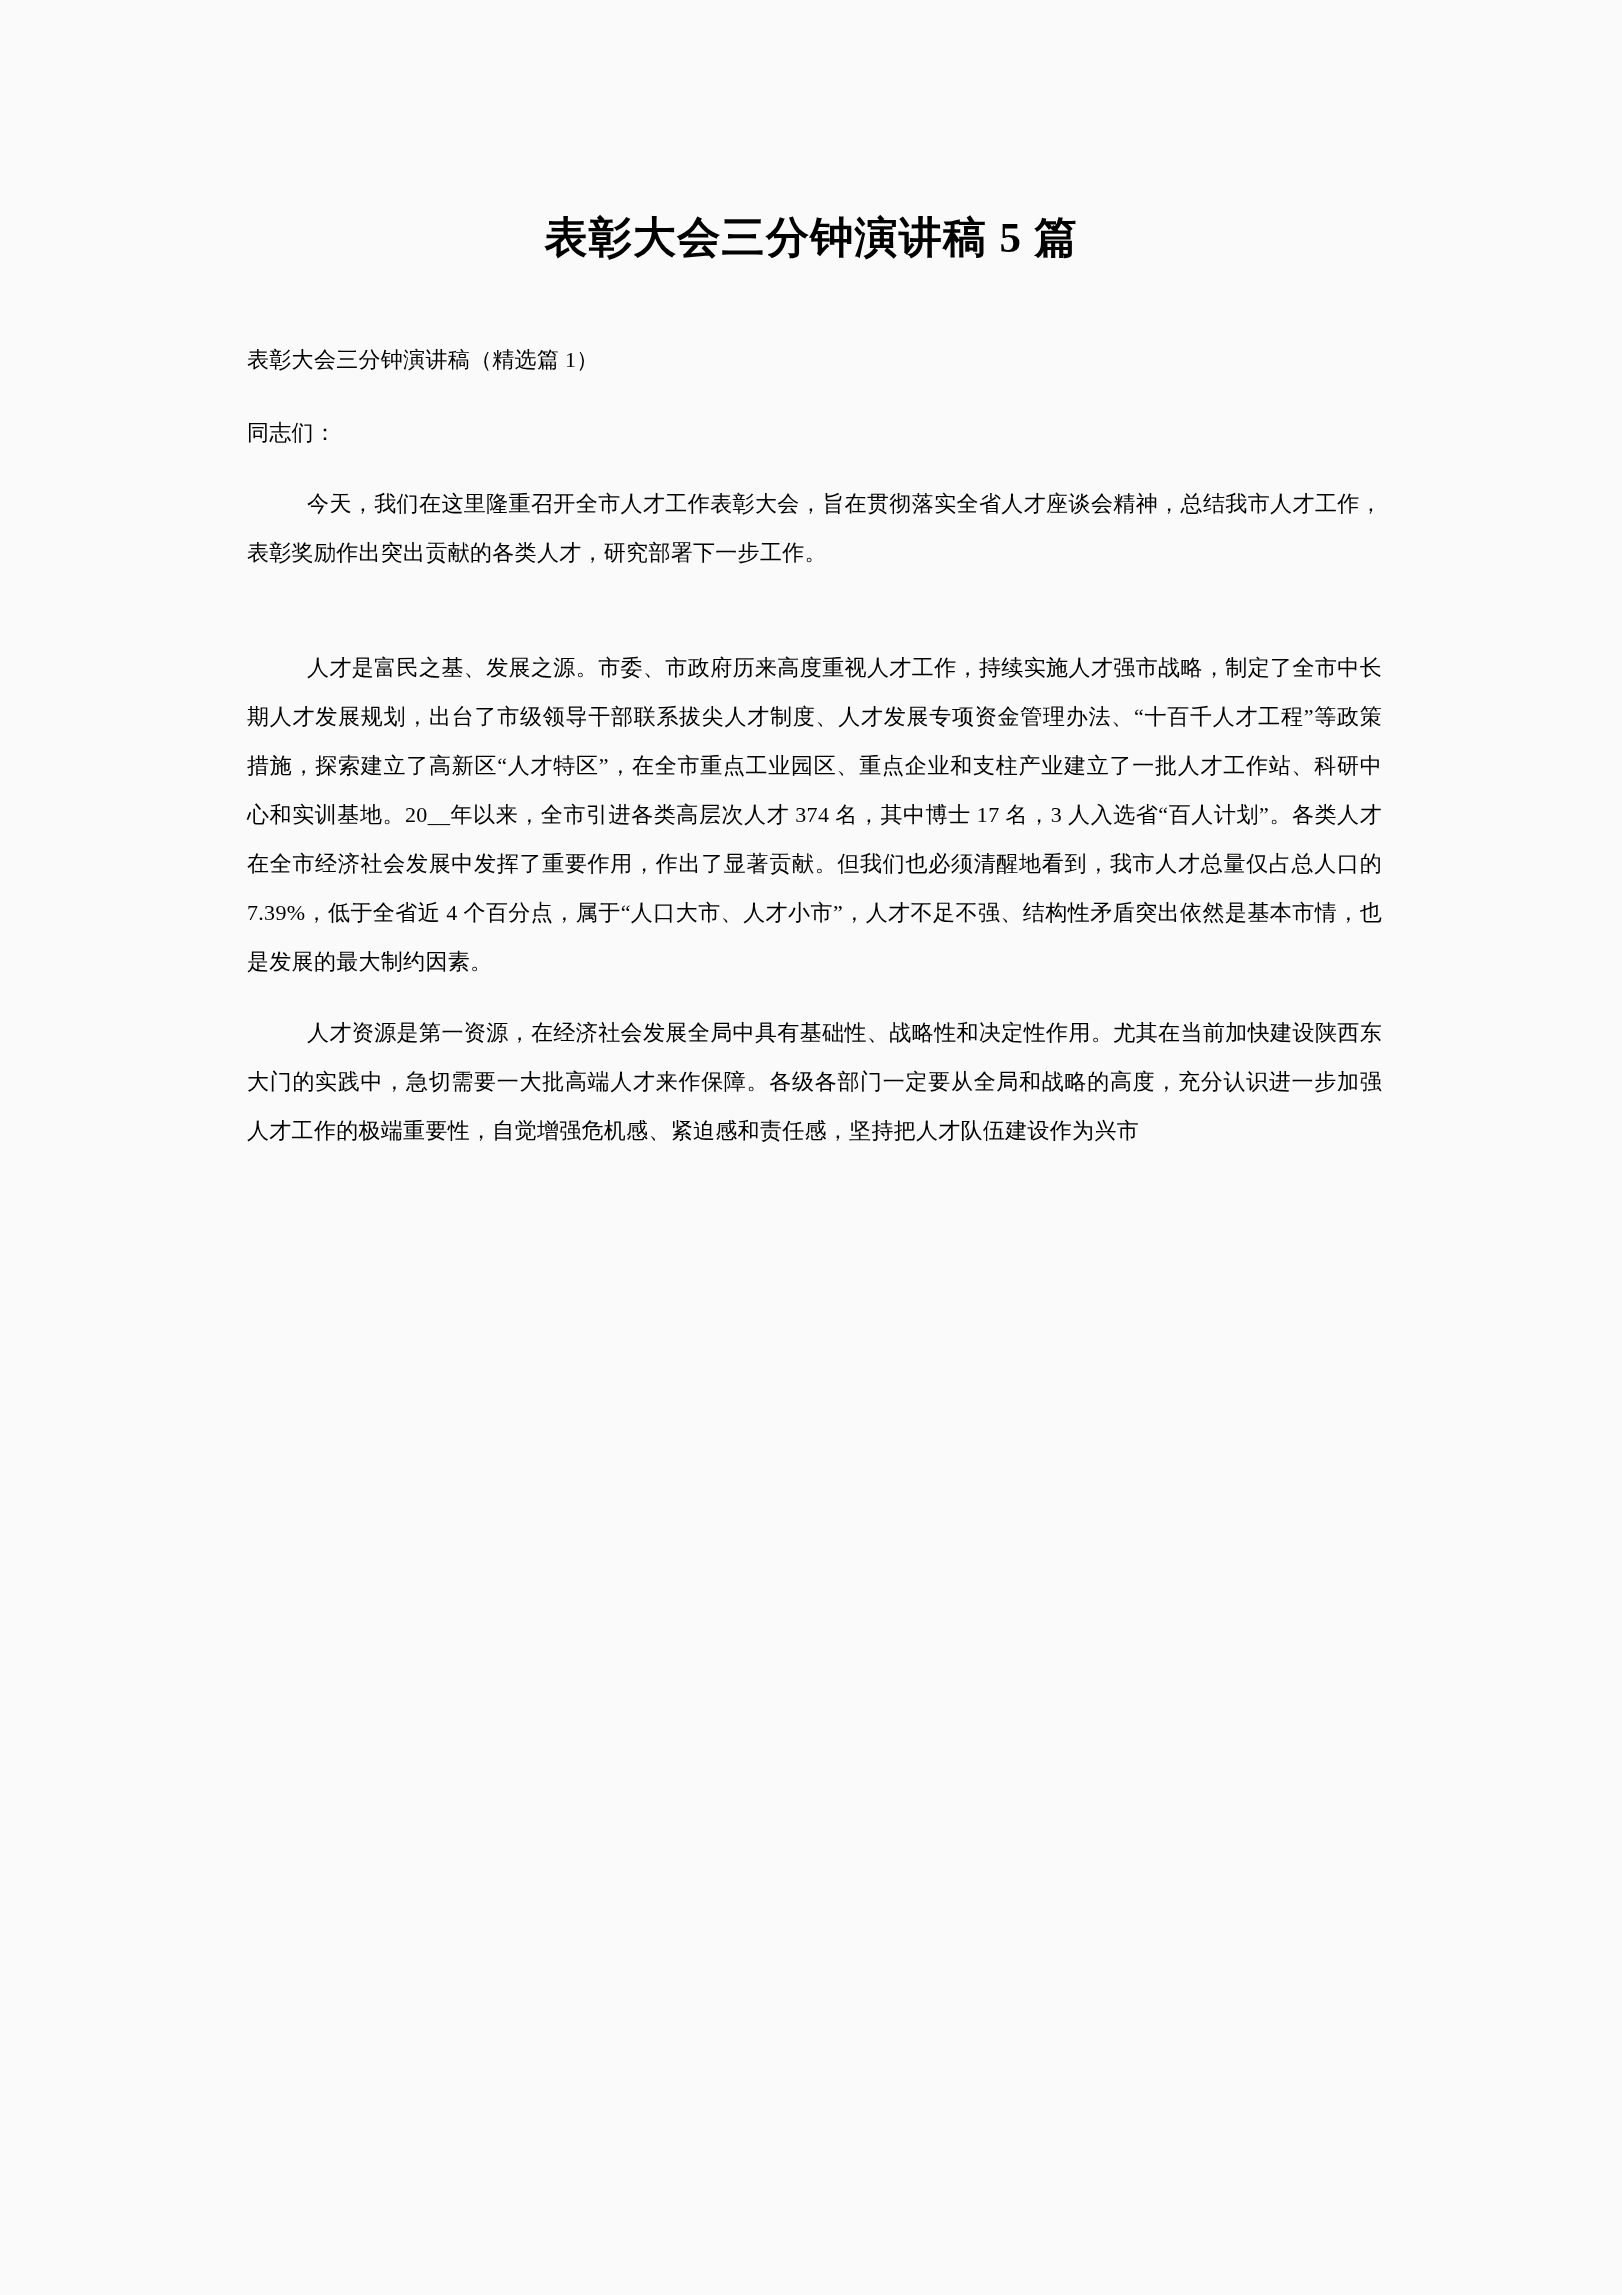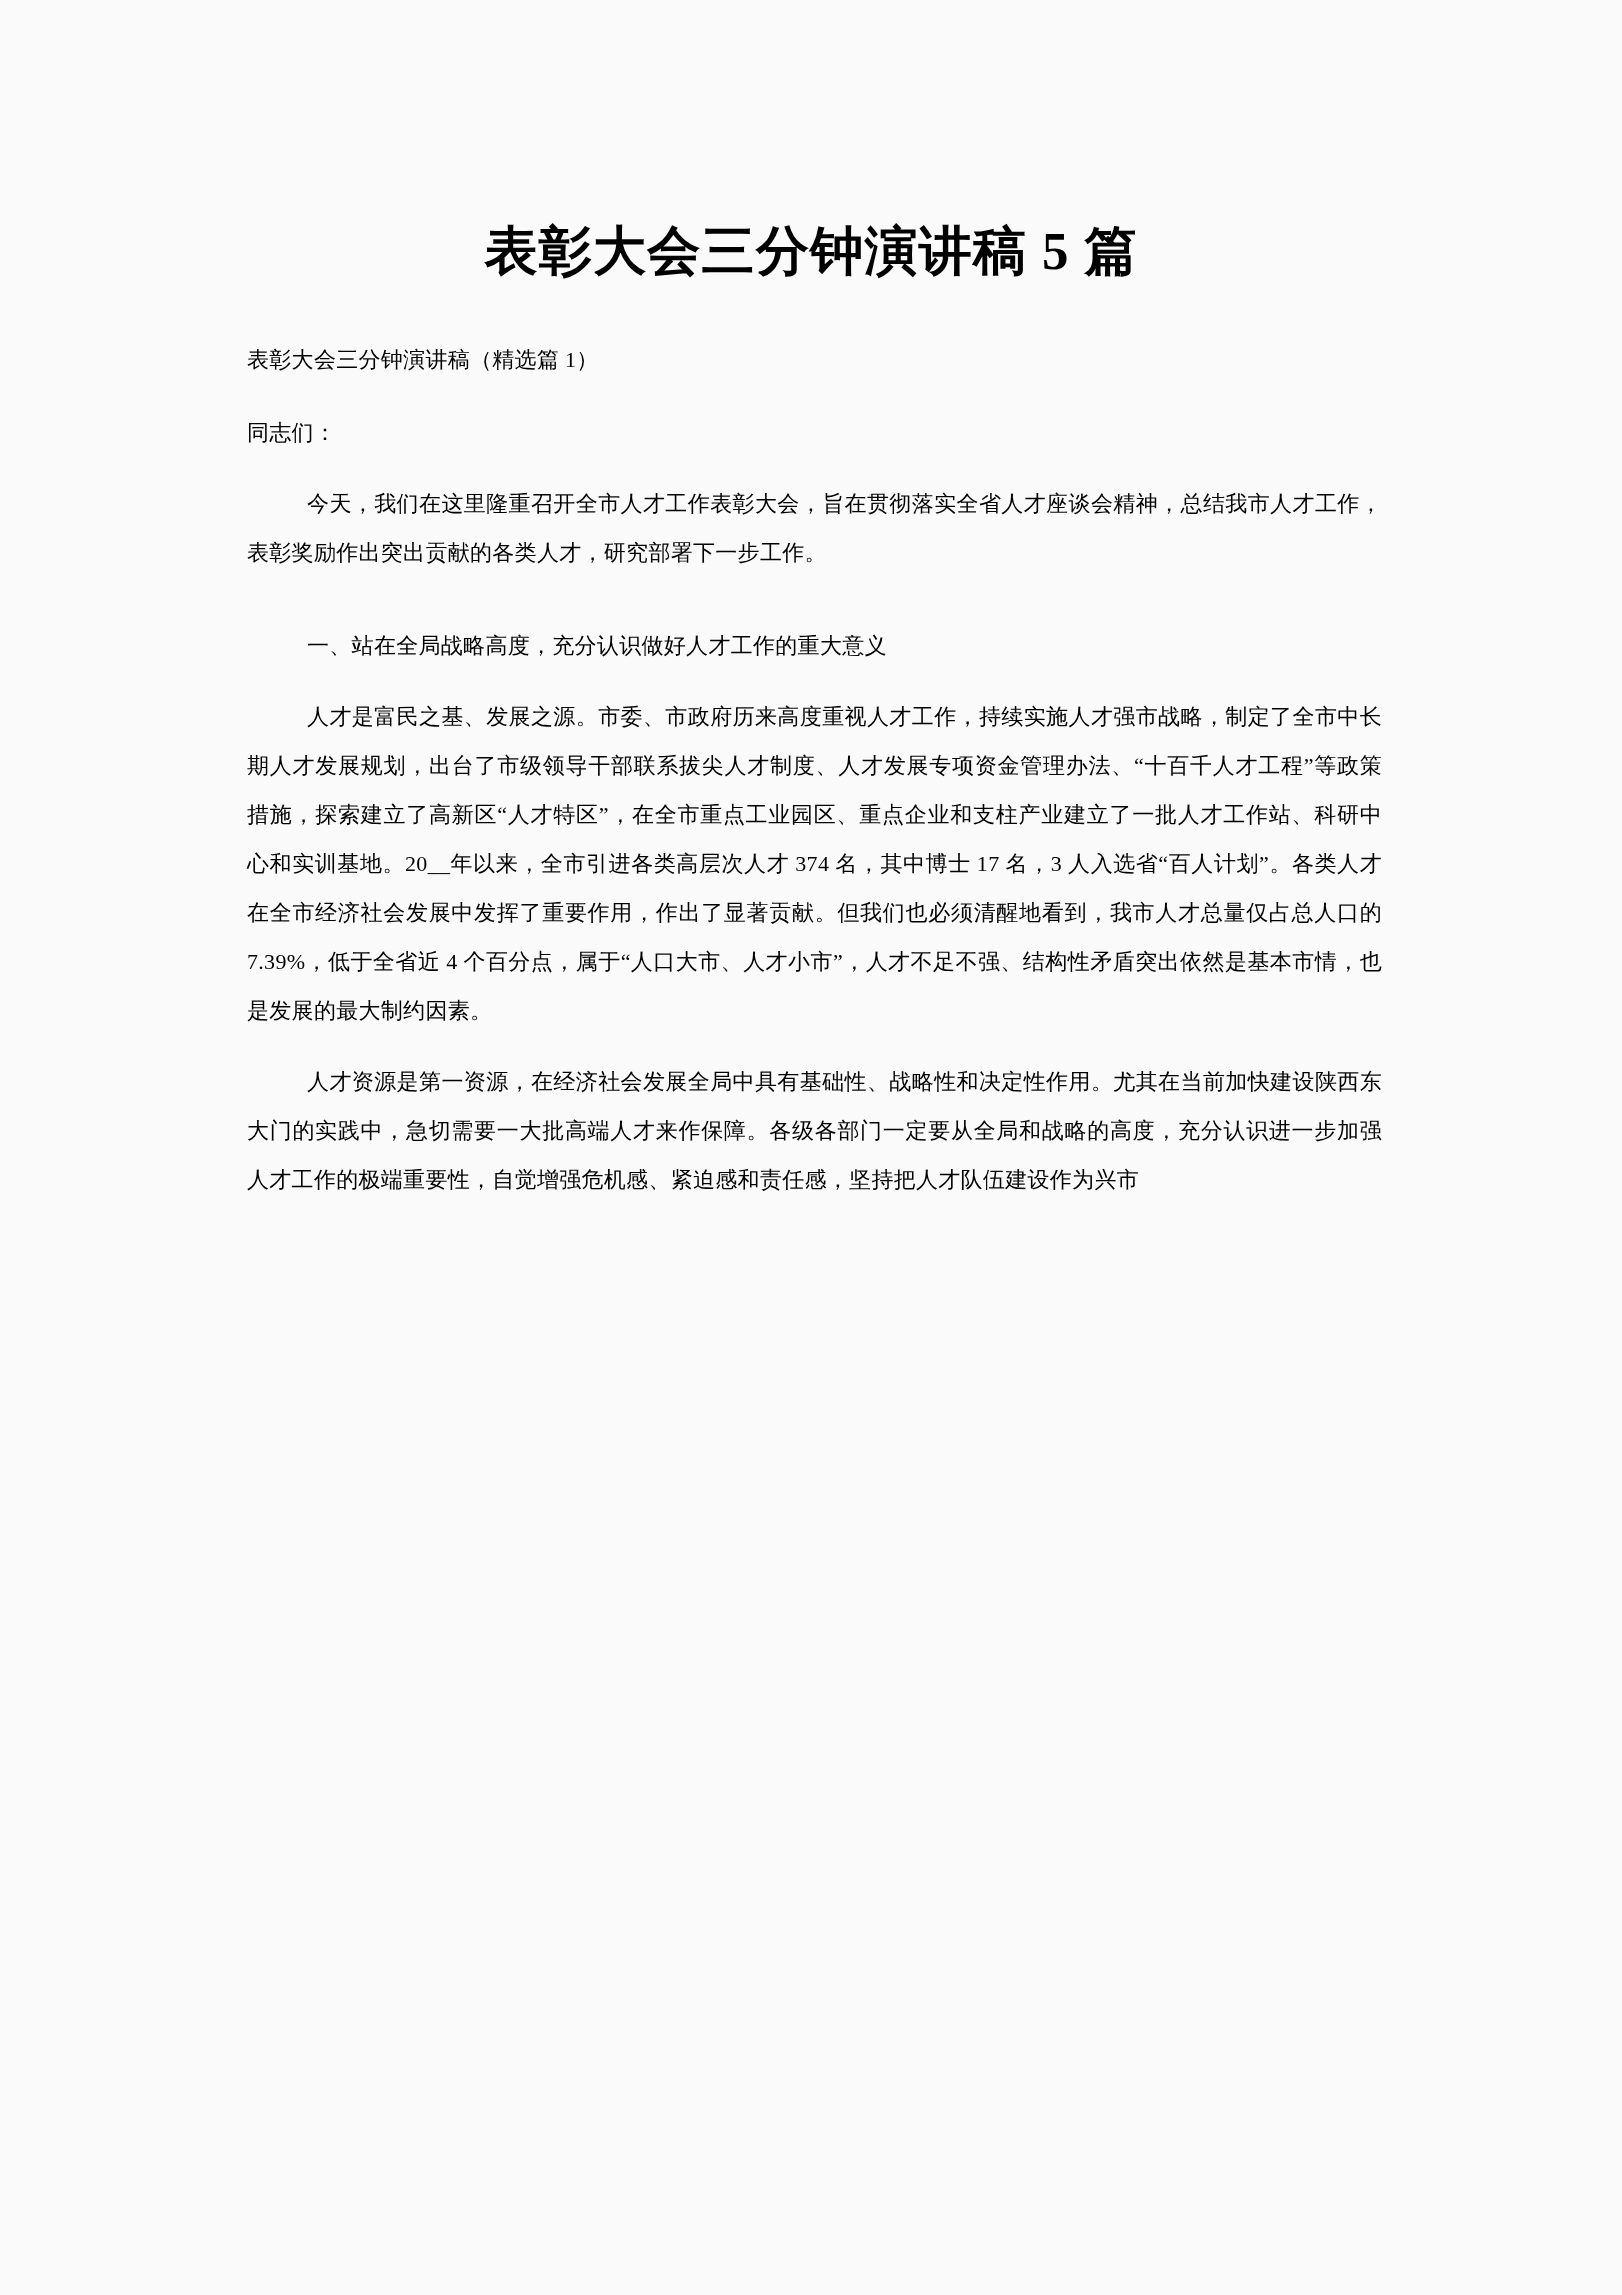--- a/index.html
+++ b/index.html
@@ -23,21 +23,21 @@
     box-sizing: border-box;
   }
 
   
   .doc-title {
     position: absolute;
     left: 0;
     top: 182px;
     width: 1623px;
     text-align: center;
-    font-size: 53px;
+    font-size: 43px;
     font-weight: bold;
     letter-spacing: 1.3px;
     line-height: 1.25;
     white-space: pre;
   }
 
   
   .body-block {
     position: absolute;
     left: 247px;
@@ -85,21 +85,20 @@
 
     <div class="gap-std"></div>
 
     <p class="para indent">今天，我们在这里隆重召开全市人才工作表彰大会，旨在贯彻落实全省人才座谈会精神，总结我市人才工作，表彰奖励作出突出贡献的各类人才，研究部署下一步工作。</p>
 
     <div class="gap-std"></div>
 
 
     <div class="gap-std"></div>
 
-    <p class="para indent">一、站在全局战略高度，充分认识做好人才工作的重大意义</p>
 
     <div class="gap-std"></div>
 
     <p class="para indent">人才是富民之基、发展之源。市委、市政府历来高度重视人才工作，持续实施人才强市战略，制定了全市中长期人才发展规划，出台了市级领导干部联系拔尖人才制度、人才发展专项资金管理办法、“十百千人才工程”等政策措施，探索建立了高新区“人才特区”，在全市重点工业园区、重点企业和支柱产业建立了一批人才工作站、科研中心和实训基地。20__年以来，全市引进各类高层次人才 374 名，其中博士 17 名，3 人入选省“百人计划”。各类人才在全市经济社会发展中发挥了重要作用，作出了显著贡献。但我们也必须清醒地看到，我市人才总量仅占总人口的 7.39%，低于全省近 4 个百分点，属于“人口大市、人才小市”，人才不足不强、结构性矛盾突出依然是基本市情，也是发展的最大制约因素。</p>
 
     <div class="gap-std"></div>
 
     <p class="para indent">人才资源是第一资源，在经济社会发展全局中具有基础性、战略性和决定性作用。尤其在当前加快建设陕西东大门的实践中，急切需要一大批高端人才来作保障。各级各部门一定要从全局和战略的高度，充分认识进一步加强人才工作的极端重要性，自觉增强危机感、紧迫感和责任感，坚持把人才队伍建设作为兴市</p>
 
   </div>

